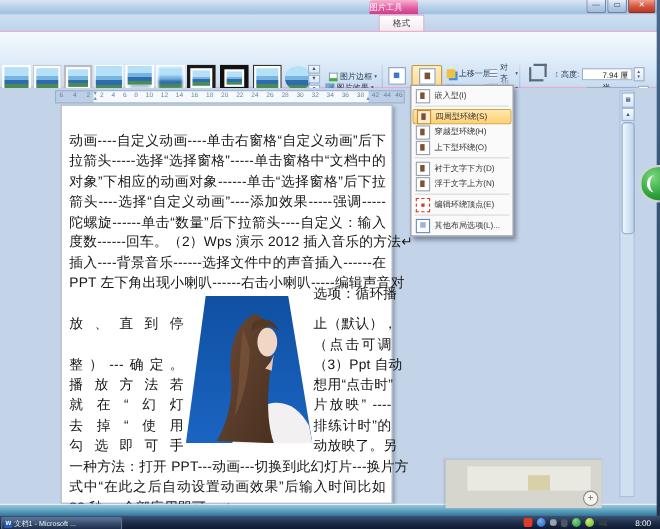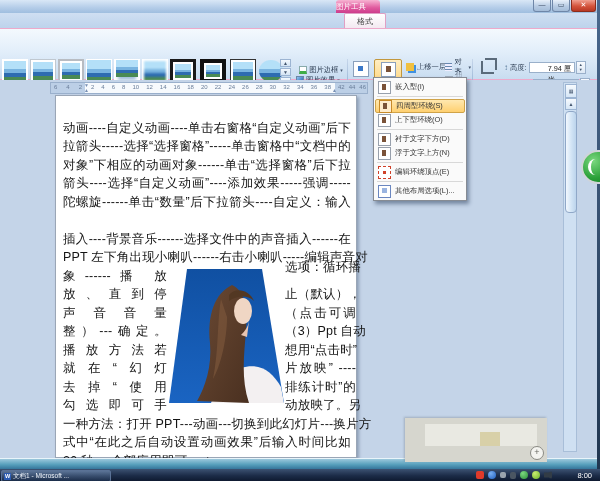--- a/index.html
+++ b/index.html
@@ -323,20 +323,24 @@
       <div class="mi"></div>
       <span class="lbl">嵌入型(I)</span>
     </div>
     <div class="msep"></div>
     <div class="mitem sel">
       <div class="mi chk"></div>
       <span class="lbl">四周型环绕(S)</span>
     </div>
     <div class="mitem">
       <div class="mi"></div>
+      <span class="lbl">穿越型环绕(H)</span>
+    </div>
+    <div class="mitem">
+      <div class="mi"></div>
       <span class="lbl">上下型环绕(O)</span>
     </div>
     <div class="msep"></div>
     <div class="mitem">
       <div class="mi"></div>
       <span class="lbl">衬于文字下方(D)</span>
     </div>
     <div class="mitem">
       <div class="mi"></div>
       <span class="lbl">浮于文字上方(N)</span>
@@ -364,28 +368,27 @@
     <div class="indent" style="left:33px;top:5px;">▲</div>
     <div class="indent" style="left:281px;top:5px;">▲</div>
   </div>
 
   <div class="abs page">
     <div class="dl" style="top:23.5px;">动画----自定义动画----单击右窗格“自定义动画”后下</div>
     <div class="dl" style="top:60.5px;">对象”下相应的动画对象------单击“选择窗格”后下拉</div>
     <div class="dl" style="top:42px;">拉箭头-----选择“选择窗格”-----单击窗格中“文档中的</div>
     <div class="dl" style="top:79px;">箭头----选择“自定义动画”----添加效果-----强调-----</div>
     <div class="dl" style="top:97.5px;">陀螺旋------单击“数量”后下拉箭头----自定义：输入</div>
+    <div class="dl" style="top:116px;">度数------回车。（2）Wps 演示 2012 插入音乐的方法↵</div>
     <div class="dl" style="top:134.5px;">插入----背景音乐------选择文件中的声音插入------在</div>
     <div class="dl" style="top:153px;">PPT 左下角出现小喇叭------右击小喇叭-----编辑声音对</div>
 
-    <div class="dl wl" style="top:171.5px;">象------播 放</div>
     <div class="dl wr" style="top:163px;">选项：循环播</div>
     <div class="dl wl" style="top:190px;">放、直到停</div>
     <div class="dl wr" style="top:190px;">止（默认），</div>
-    <div class="dl wl" style="top:208.5px;">声 音 音 量</div>
     <div class="dl wr" style="top:208.5px;">（点击可调</div>
     <div class="dl wl" style="top:227px;">整）---确定。</div>
     <div class="dl wr" style="top:227px;">（3）Ppt 自动</div>
     <div class="dl wl" style="top:245.5px;">播放方法若</div>
     <div class="dl wr" style="top:245.5px;">想用“点击时”</div>
     <div class="dl wl" style="top:264px;">就在“幻灯</div>
     <div class="dl wr" style="top:264px;">片放映” ----</div>
     <div class="dl wl" style="top:282.5px;">去掉“使用</div>
     <div class="dl wr" style="top:282.5px;">排练计时”的</div>
     <div class="dl wl" style="top:301px;">勾选即可手</div>

